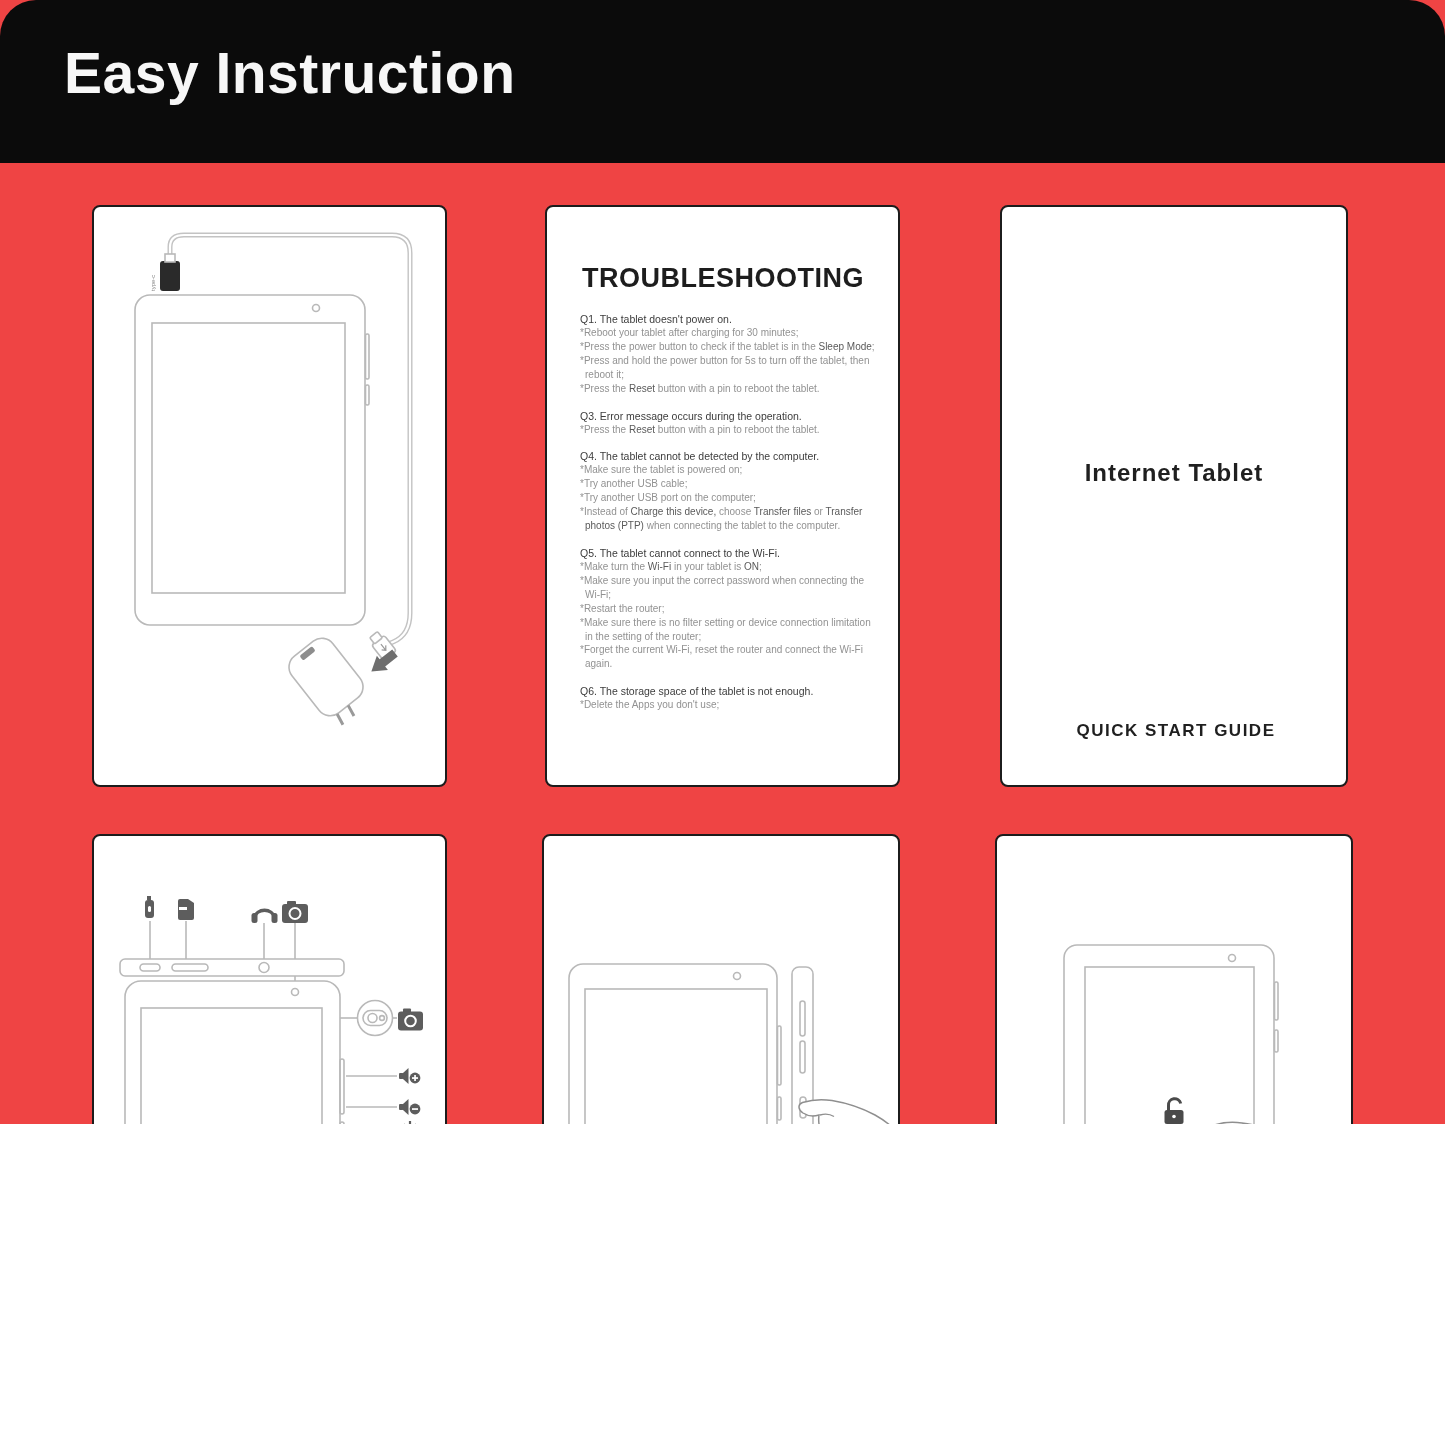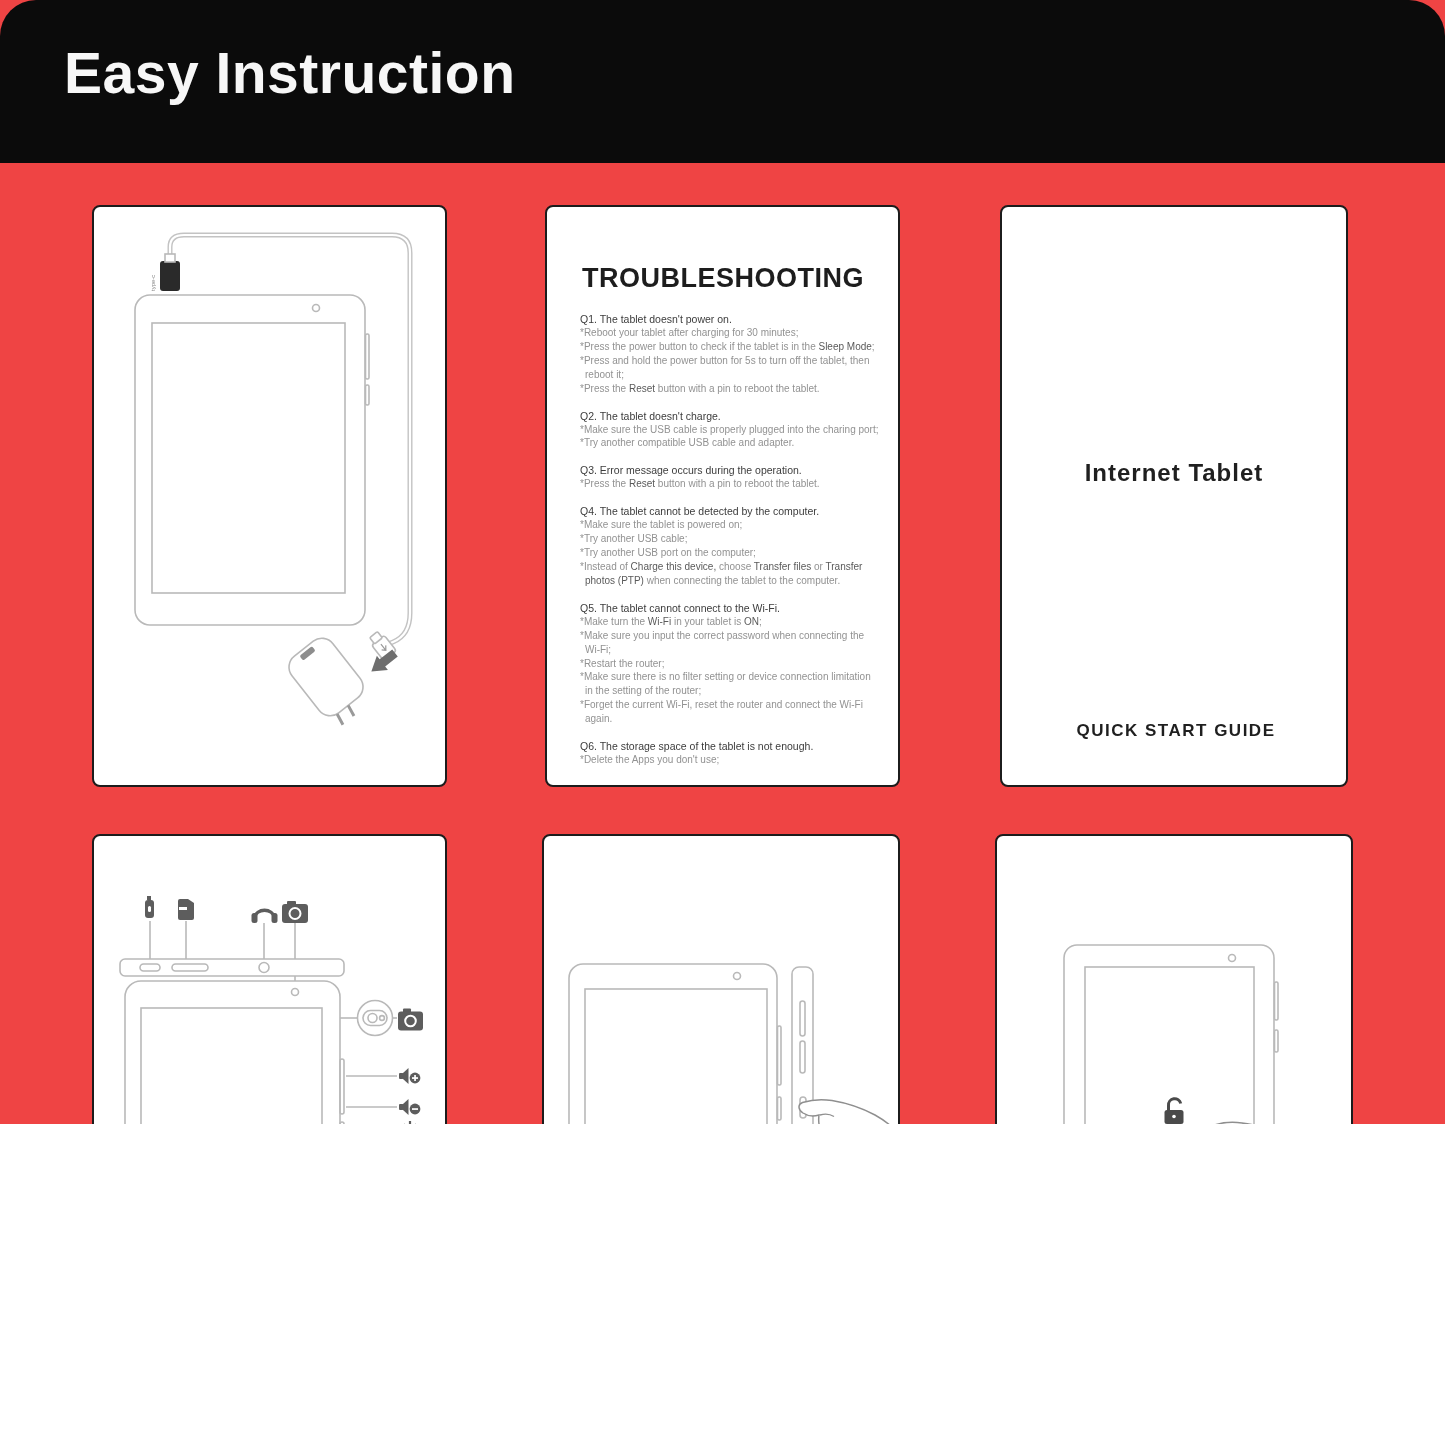--- a/index.html
+++ b/index.html
@@ -96,25 +96,20 @@
       <div class="ts-title">TROUBLESHOOTING</div>
       <div>
           <div class="qa">
             <div class="qa-h">Q1. The tablet doesn't power on.</div>
             <div class="qa-b"><span>*Reboot your tablet after charging for 30 minutes;</span></div>
             <div class="qa-b"><span>*Press the power button to check if the tablet is in the </span><span class="b">Sleep Mode</span><span>;</span></div>
             <div class="qa-b"><span>*Press and hold the power button for 5s to turn off the tablet, then reboot it;</span></div>
             <div class="qa-b"><span>*Press the </span><span class="b">Reset</span><span> button with a pin to reboot the tablet.</span></div>
           </div>
           <div class="qa">
-            <div class="qa-h">Q2. The tablet doesn't charge.</div>
-            <div class="qa-b"><span>*Make sure the USB cable is properly plugged into the charing port;</span></div>
-            <div class="qa-b"><span>*Try another compatible USB cable and adapter.</span></div>
-          </div>
-          <div class="qa">
             <div class="qa-h">Q3. Error message occurs during the operation.</div>
             <div class="qa-b"><span>*Press the </span><span class="b">Reset</span><span> button with a pin to reboot the tablet.</span></div>
           </div>
           <div class="qa">
             <div class="qa-h">Q4. The tablet cannot be detected by the computer.</div>
             <div class="qa-b"><span>*Make sure the tablet is powered on;</span></div>
             <div class="qa-b"><span>*Try another USB cable;</span></div>
             <div class="qa-b"><span>*Try another USB port on the computer;</span></div>
             <div class="qa-b"><span>*Instead of </span><span class="b">Charge this device,</span><span> choose </span><span class="b">Transfer files</span><span> or </span><span class="b">Transfer photos (PTP)</span><span> when connecting the tablet to the computer.</span></div>
           </div>

